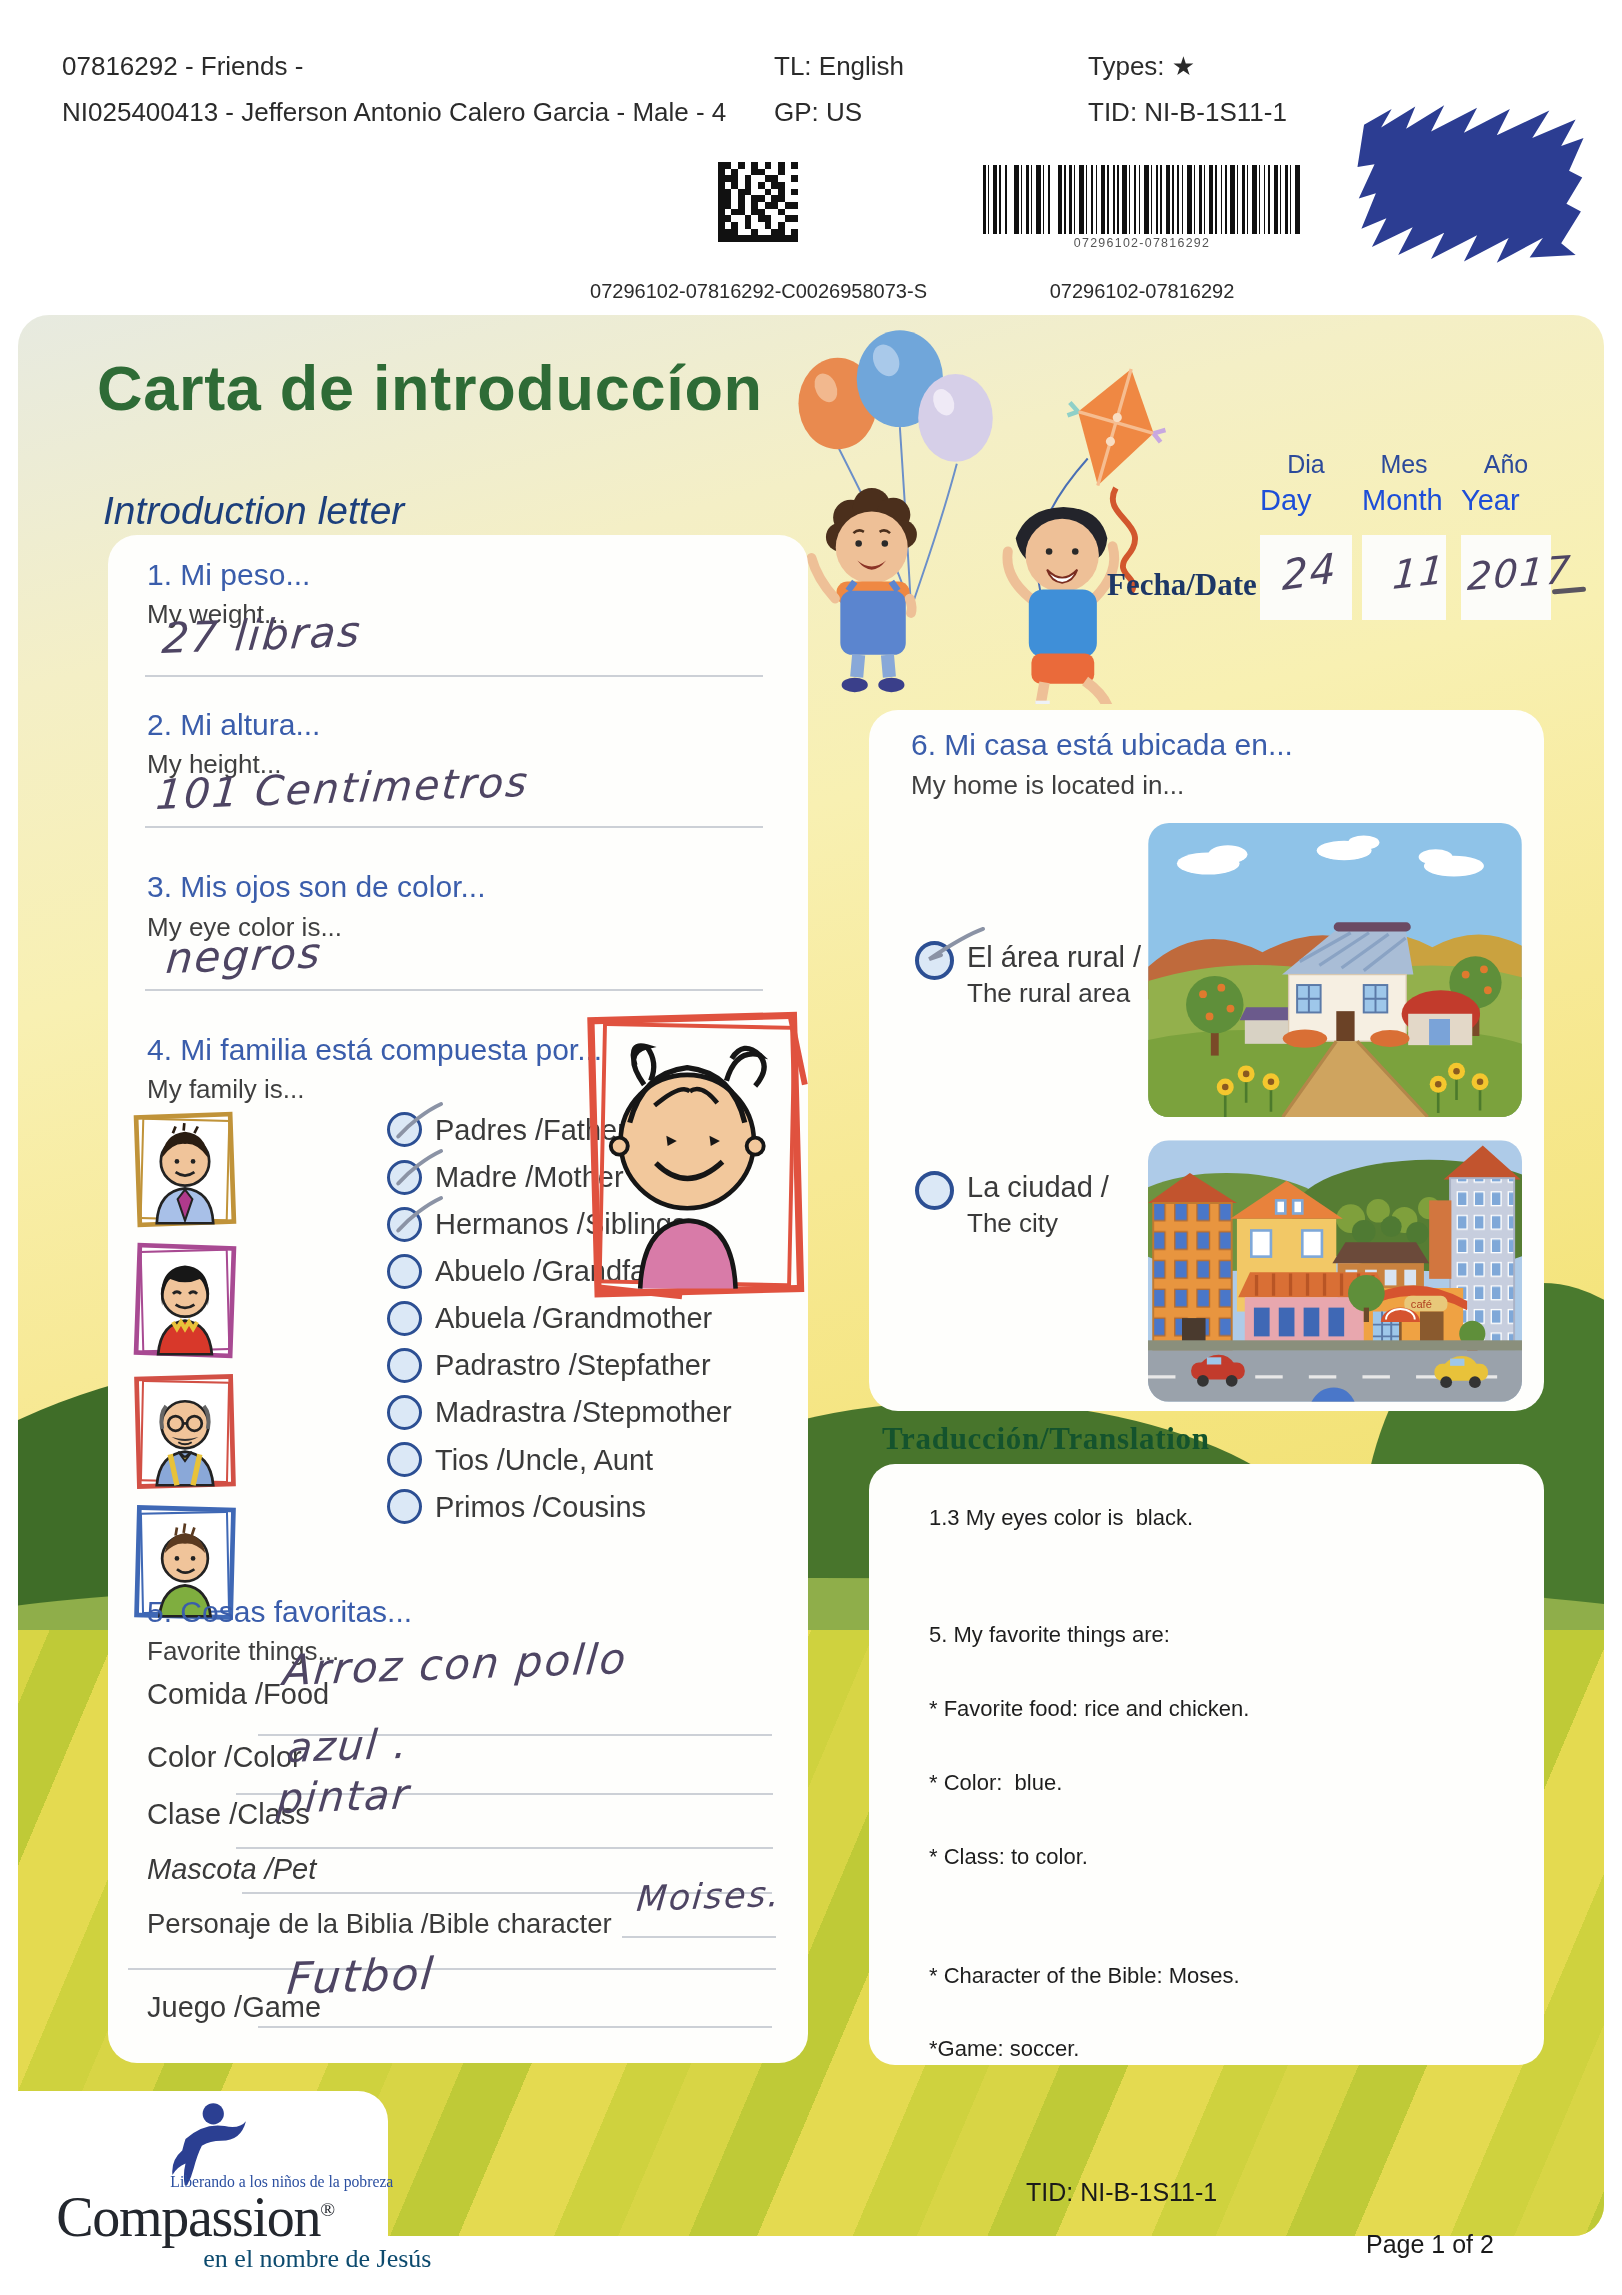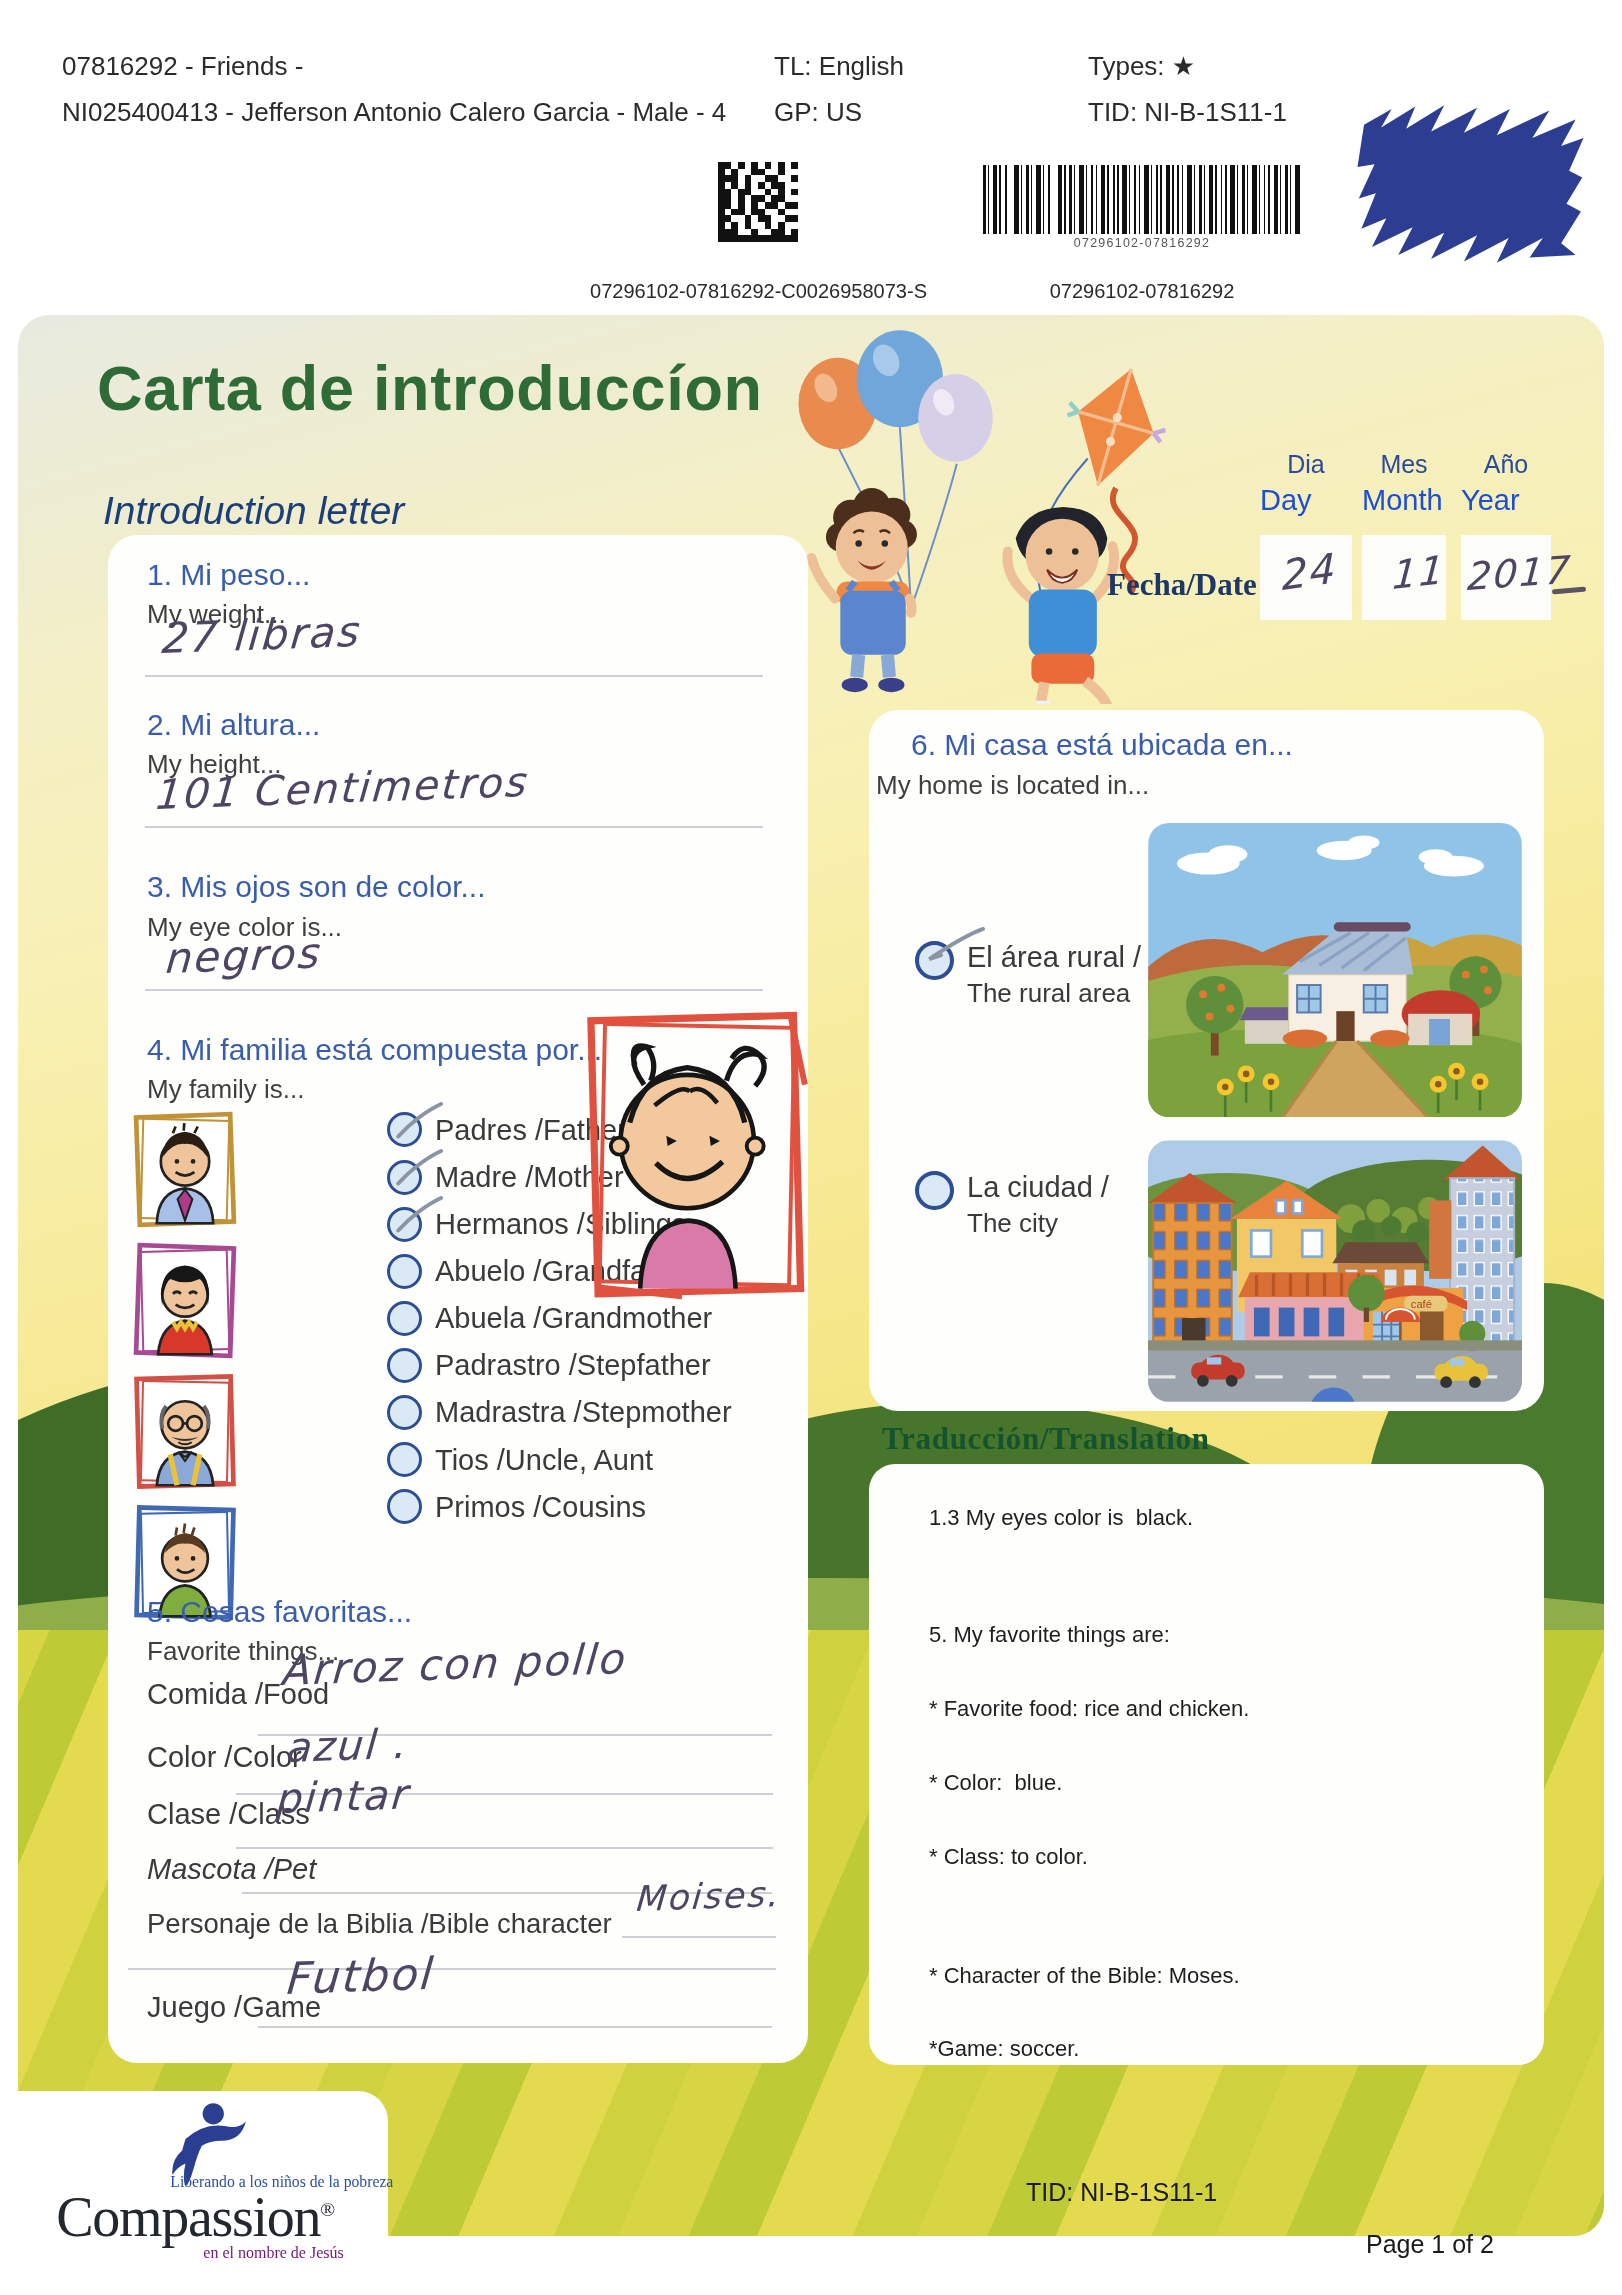--- a/index.html
+++ b/index.html
@@ -36,21 +36,21 @@
   .d-es{font-size:25px;color:#2c4a9a;text-align:center;}
   .d-en{font-size:29px;color:#1d4ed8;text-align:left;}
   .datebox{position:absolute;height:85px;background:#fcfcf9;}
   .serifb{font-family:"Liberation Serif",serif;font-weight:bold;}
   .fecha{font-size:31px;color:#1d3766;}
   .trad{font-size:31px;color:#14532d;letter-spacing:0.7px;}
   .t-line{font-size:22px;color:#1e1e1e;white-space:pre;}
   .tidfoot,.pagefoot{font-size:25px;color:#1a1a1a;white-space:nowrap;}
   .logobox{position:absolute;left:18.3px;top:2091px;width:370px;height:183px;background:#fff;border-radius:0 30px 0 0;}
   .tagline{font-size:15.7px;color:#2b4fa0;font-family:"Liberation Serif",serif;white-space:nowrap;}
-  .tagline2{font-size:16px;color:#701a75;font-family:"Liberation Serif",serif;white-space:nowrap;}
+  .tagline2{font-size:26px;color:#0c4a6e;font-family:"Liberation Serif",serif;white-space:nowrap;}
   .wordmark{font-size:56px;color:#23272e;font-family:"Liberation Serif",serif;letter-spacing:-1.3px;white-space:nowrap;}
   .pen-dash{position:absolute;width:34px;height:4.6px;background:#5a5560;border-radius:2.6px;transform:rotate(-5deg);}
   svg{display:block;}
 </style>
 </head>
 <body>
 
 <div class="sheet">
 
   <div class="abs hdr" style="left:62px;top:51px;">07816292 - Friends -</div>
@@ -383,21 +383,21 @@
   <div class="uline" style="left:622px;top:1936px;width:154px;"></div>
 
   <div class="uline" style="left:128px;top:1968px;width:648px;"></div>
 
   <div class="abs optlabel" style="left:147px;top:1991px;">Juego /Game</div>
   <div class="abs hand" style="left:285px;top:1953px;font-size:44px;">Futbol</div>
   <div class="uline" style="left:258px;top:2026px;width:514px;"></div>
 
   <div class="card" style="left:869px;top:710px;width:675px;height:701px;"></div>
   <div class="abs q-es" style="left:911px;top:728px;">6. Mi casa está ubicada en...</div>
-  <div class="abs q-en" style="left:876px;top:770px;text-align:center;">My home is located in...</div>
+  <div class="abs q-en" style="left:911px;top:770px;text-align:center;">My home is located in...</div>
 
   <div class="radio big" style="left:915px;top:941px;"></div>
   <div class="abs" style="left:924px;top:925px;">
     <svg width="63" height="42" viewBox="0 0 96 64">
         <path d="M90,6 C62,16 32,36 8,52 L26,46" stroke="#8b93a5" stroke-width="6" fill="none" stroke-linecap="round"></path>
       </svg>
   </div>
   <div class="abs optlabel" style="left:967px;top:941px;">El área rural /</div>
   <div class="abs opt-en" style="left:967px;top:978px;">The rural area</div>
 

